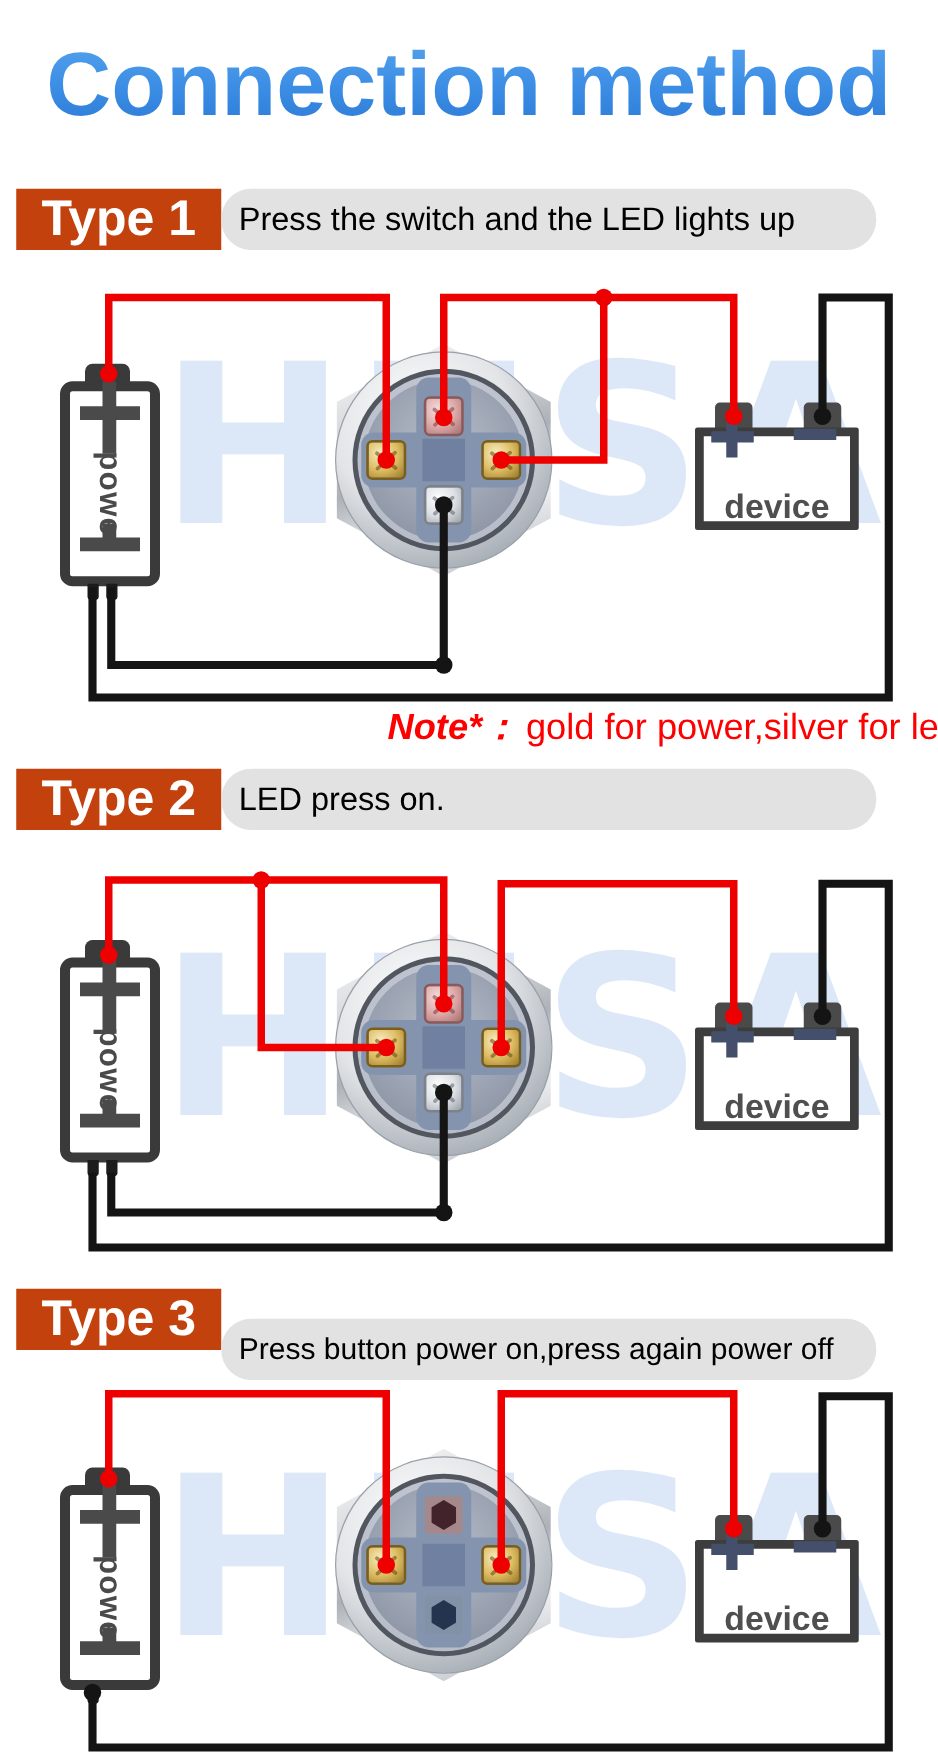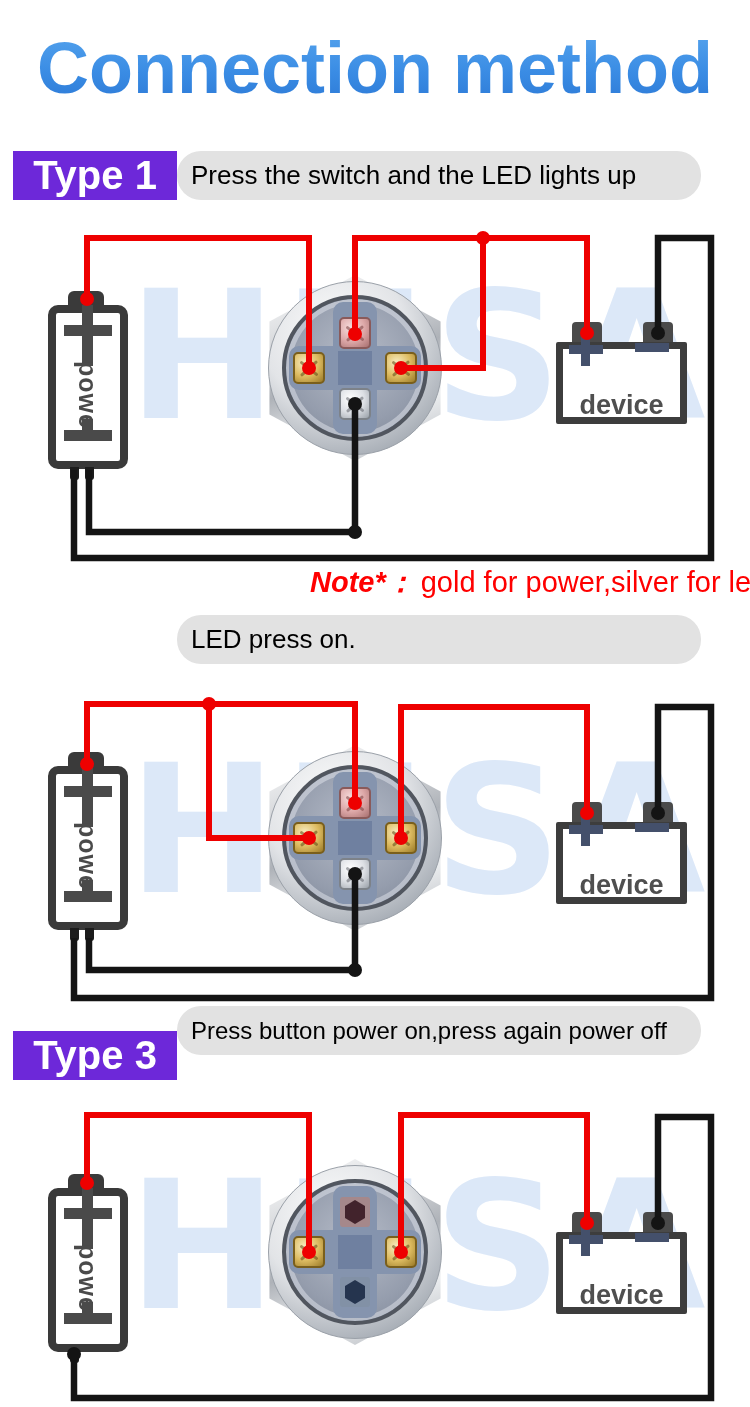--- a/index.html
+++ b/index.html
@@ -6,21 +6,21 @@
   .page{position:relative;width:750px;height:1407px;background:#ffffff;overflow:hidden;
         font-family:"Liberation Sans",sans-serif;}
 
   
   .title{position:absolute;left:0;top:26px;width:750px;text-align:center;
          font-size:72px;line-height:84px;font-weight:700;letter-spacing:0px;
          background:linear-gradient(180deg,#58a6ee 0%,#3a8ce4 55%,#2b77d4 100%);
          -webkit-background-clip:text;background-clip:text;color:transparent;z-index:2;}
 
   
-  .badge{position:absolute;left:13px;width:164px;height:49px;background:#6d28d9;
+  .badge{position:absolute;left:13px;width:164px;height:49px;background:#c2410c;
          color:#fff;font-size:40px;font-weight:700;text-align:center;line-height:49px;z-index:2;}
   .strip{position:absolute;left:177px;width:524px;height:49px;background:#e2e2e2;
          color:#000;font-size:26px;line-height:49px;padding-left:14px;box-sizing:border-box;
          white-space:nowrap;z-index:2;border-radius:24px;}
   .strip.small{font-size:24px;}
 
   
   .note{position:absolute;left:310px;top:566px;font-size:29px;line-height:32px;
         color:#ff0000;white-space:nowrap;z-index:2;}
   .note b{font-weight:700;margin-right:6px;font-style:italic;}
@@ -103,24 +103,25 @@
 </head>
 <body>
 
 <div class="page">
 
   <div class="title">Connection method</div>
 
   <div class="badge" style="top:151px">Type 1</div>
   <div class="strip" style="top:151px">Press the switch and the LED lights up</div>
 
+  <div class="badge" style="top:615px">Type 2</div>
   <div class="strip" style="top:615px">LED press on.</div>
 
   <div class="badge" style="top:1031px">Type 3</div>
-  <div class="strip small" style="top:1006px">Press button power on,press again power off</div>
+  <div class="strip small" style="top:1055px">Press button power on,press again power off</div>
 
   <div class="note">
     <b>Note*：</b><span>gold for power,silver for led</span>
   </div>
 
   <div class="watermark" style="top:268px">HUSA</div>
   <div class="watermark" style="top:742px">HUSA</div>
   <div class="watermark" style="top:1158px">HUSA</div>
 
   <div class="battery" style="top:291px">

